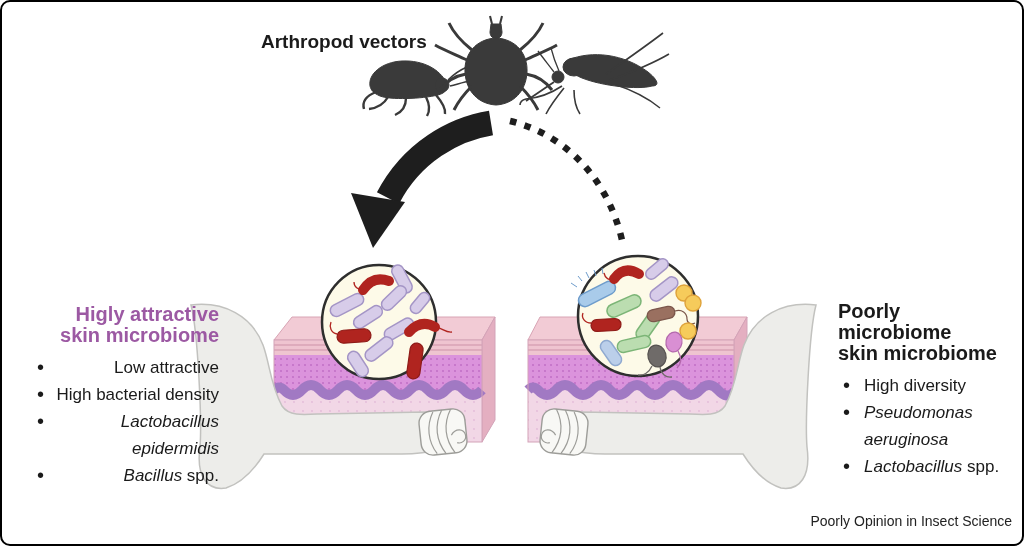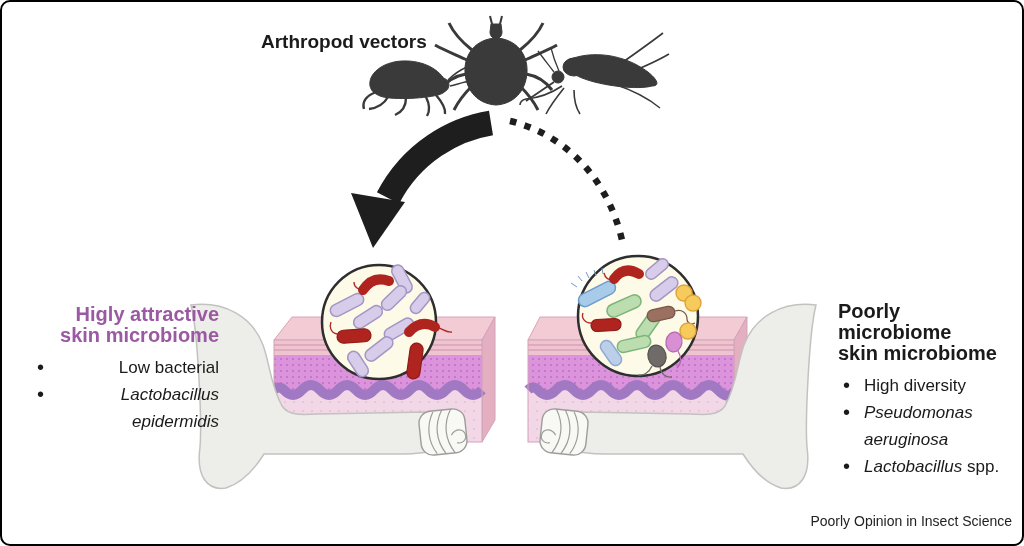--- a/index.html
+++ b/index.html
@@ -199,22 +199,24 @@
 </svg>
 
   <div class="title">Arthropod vectors</div>
 
   <div class="panel panel-left">
     <h2>
       <span>Higly attractive</span><br>
       <span>skin microbiome</span>
     </h2>
     <ul class="bullets">
-      <li><span>Low bacterial</span><span class="it"></span><span></span></li>
+      <li><span>Low attractive</span><span class="it"></span><span></span></li>
+      <li><span>High bacterial density</span><span class="it"></span><span></span></li>
       <li><span></span><span class="it">Lactobacillus epidermidis</span><span></span></li>
+      <li><span></span><span class="it">Bacillus</span><span> spp.</span></li>
     </ul>
   </div>
 
   <div class="panel panel-right">
     <h2>
       <span>Poorly microbiome</span><br>
       <span>skin microbiome</span>
     </h2>
     <ul class="bullets">
       <li><span>High diversity</span><span class="it"></span><span></span></li>

